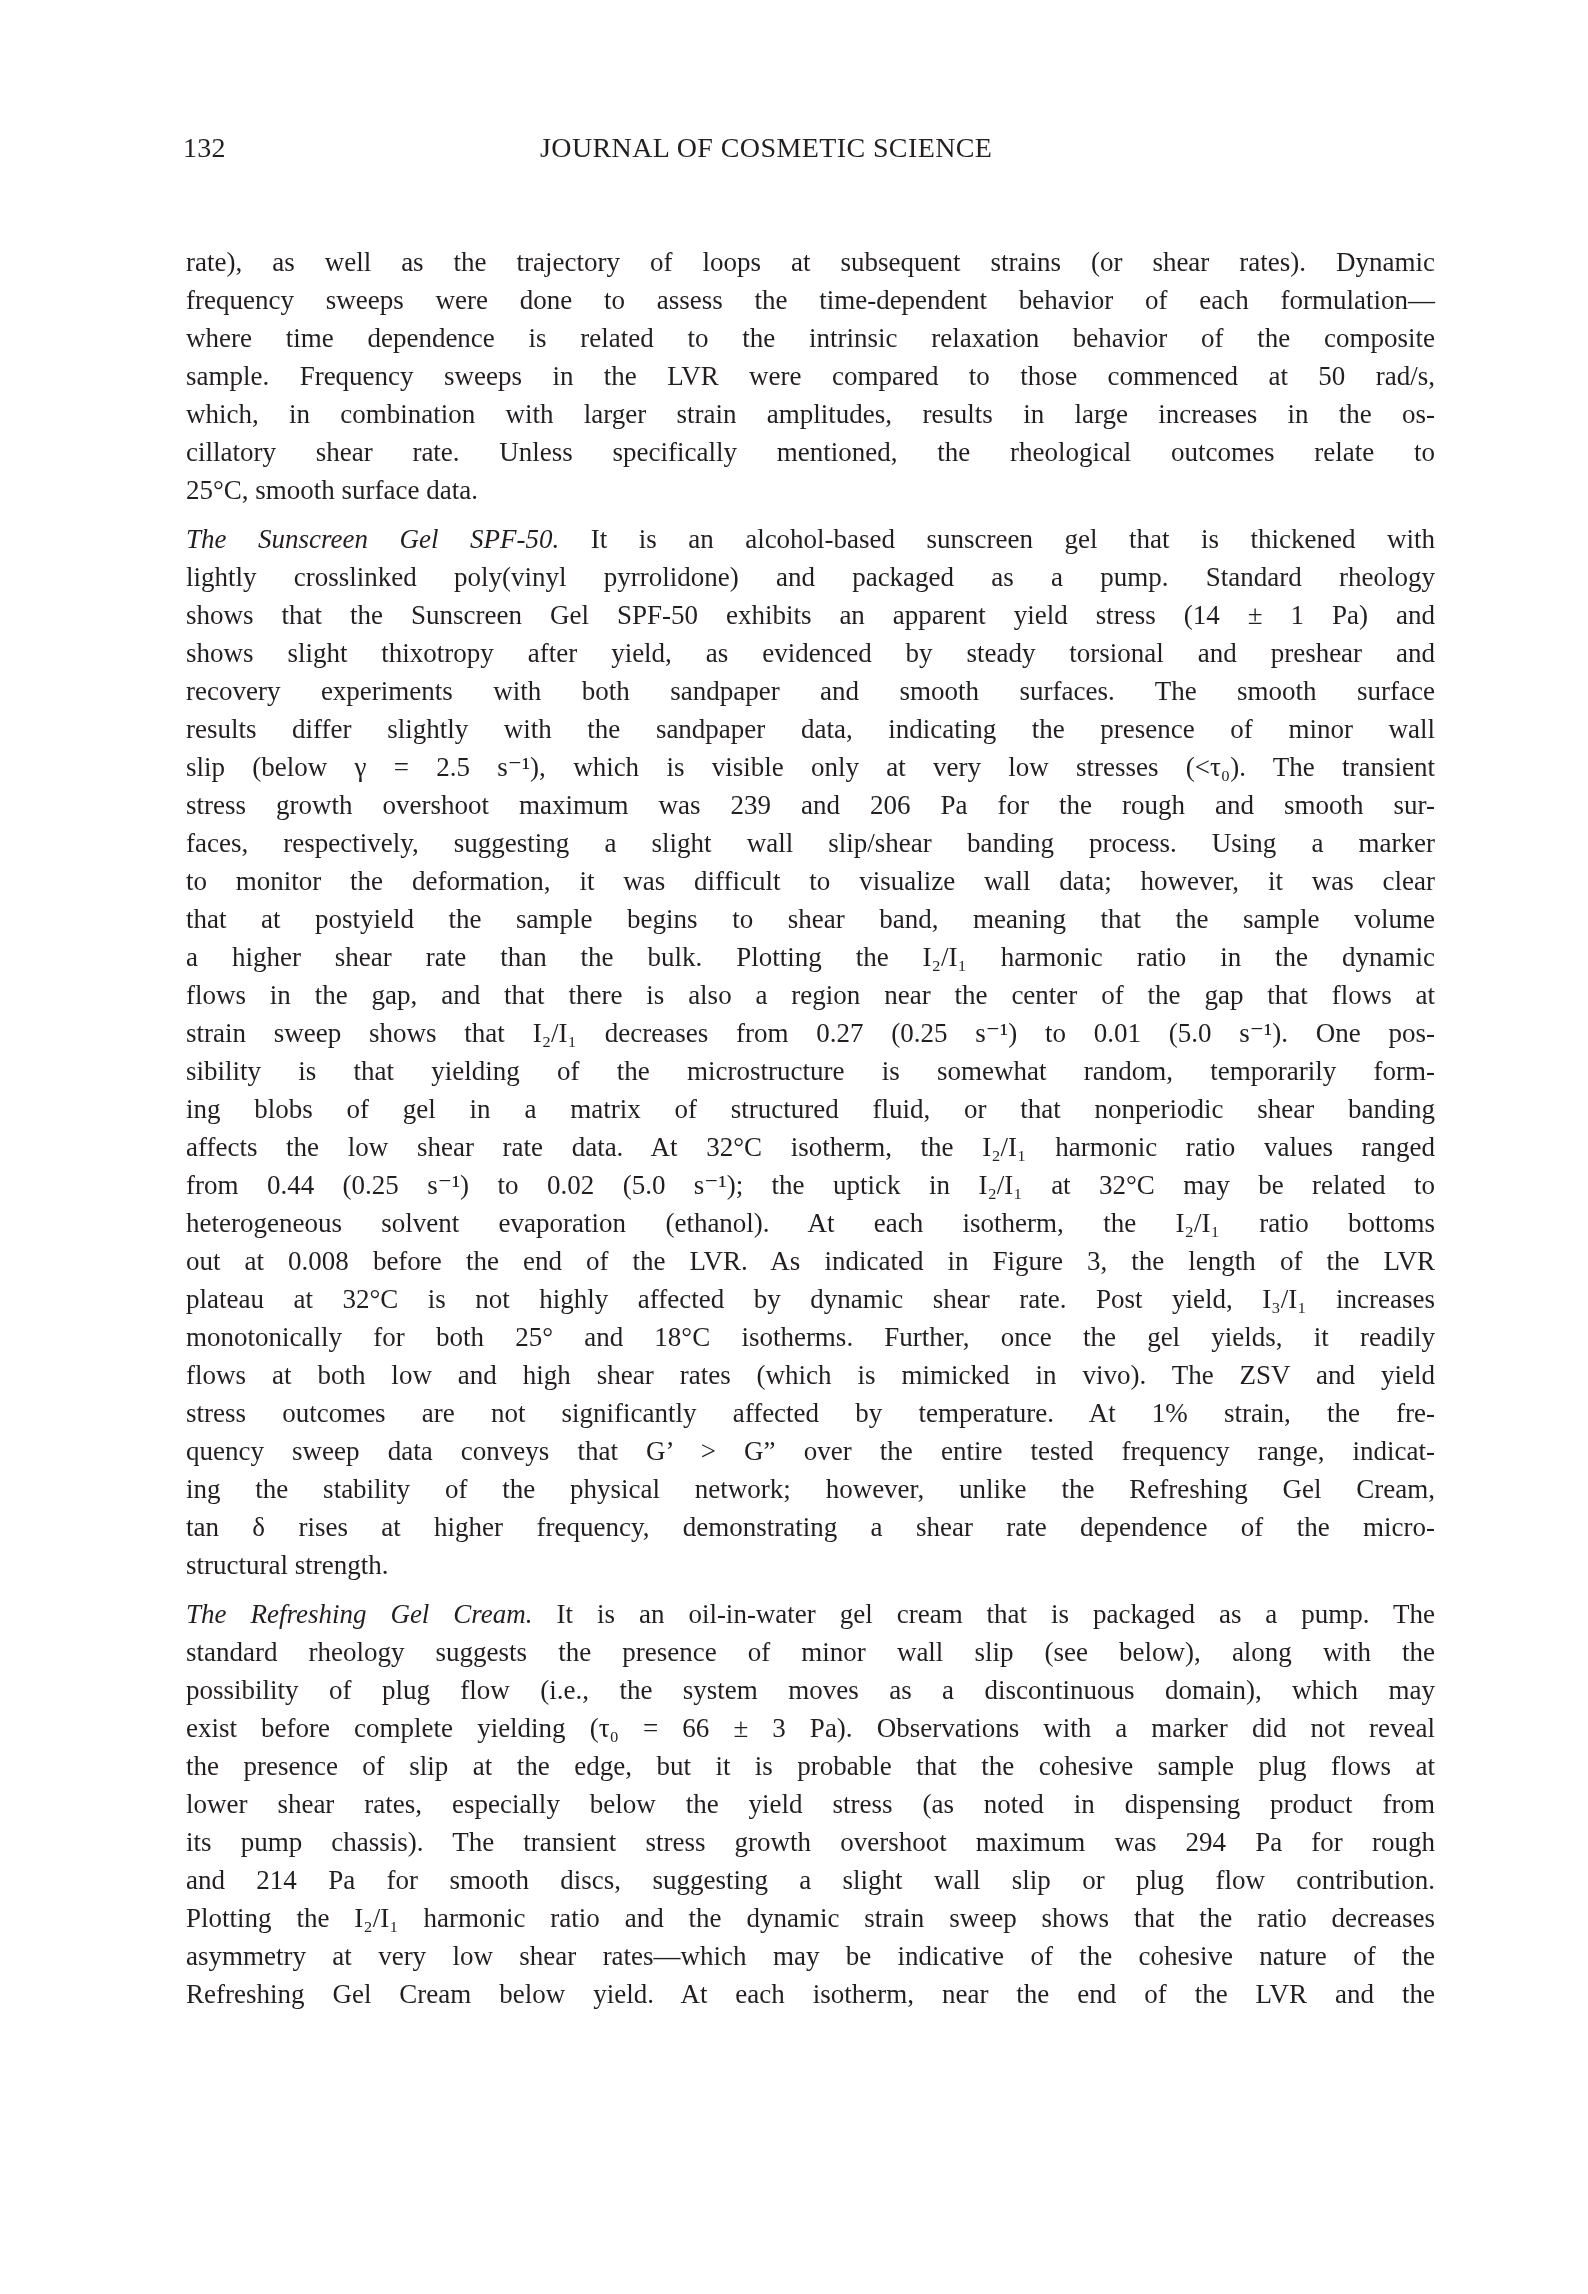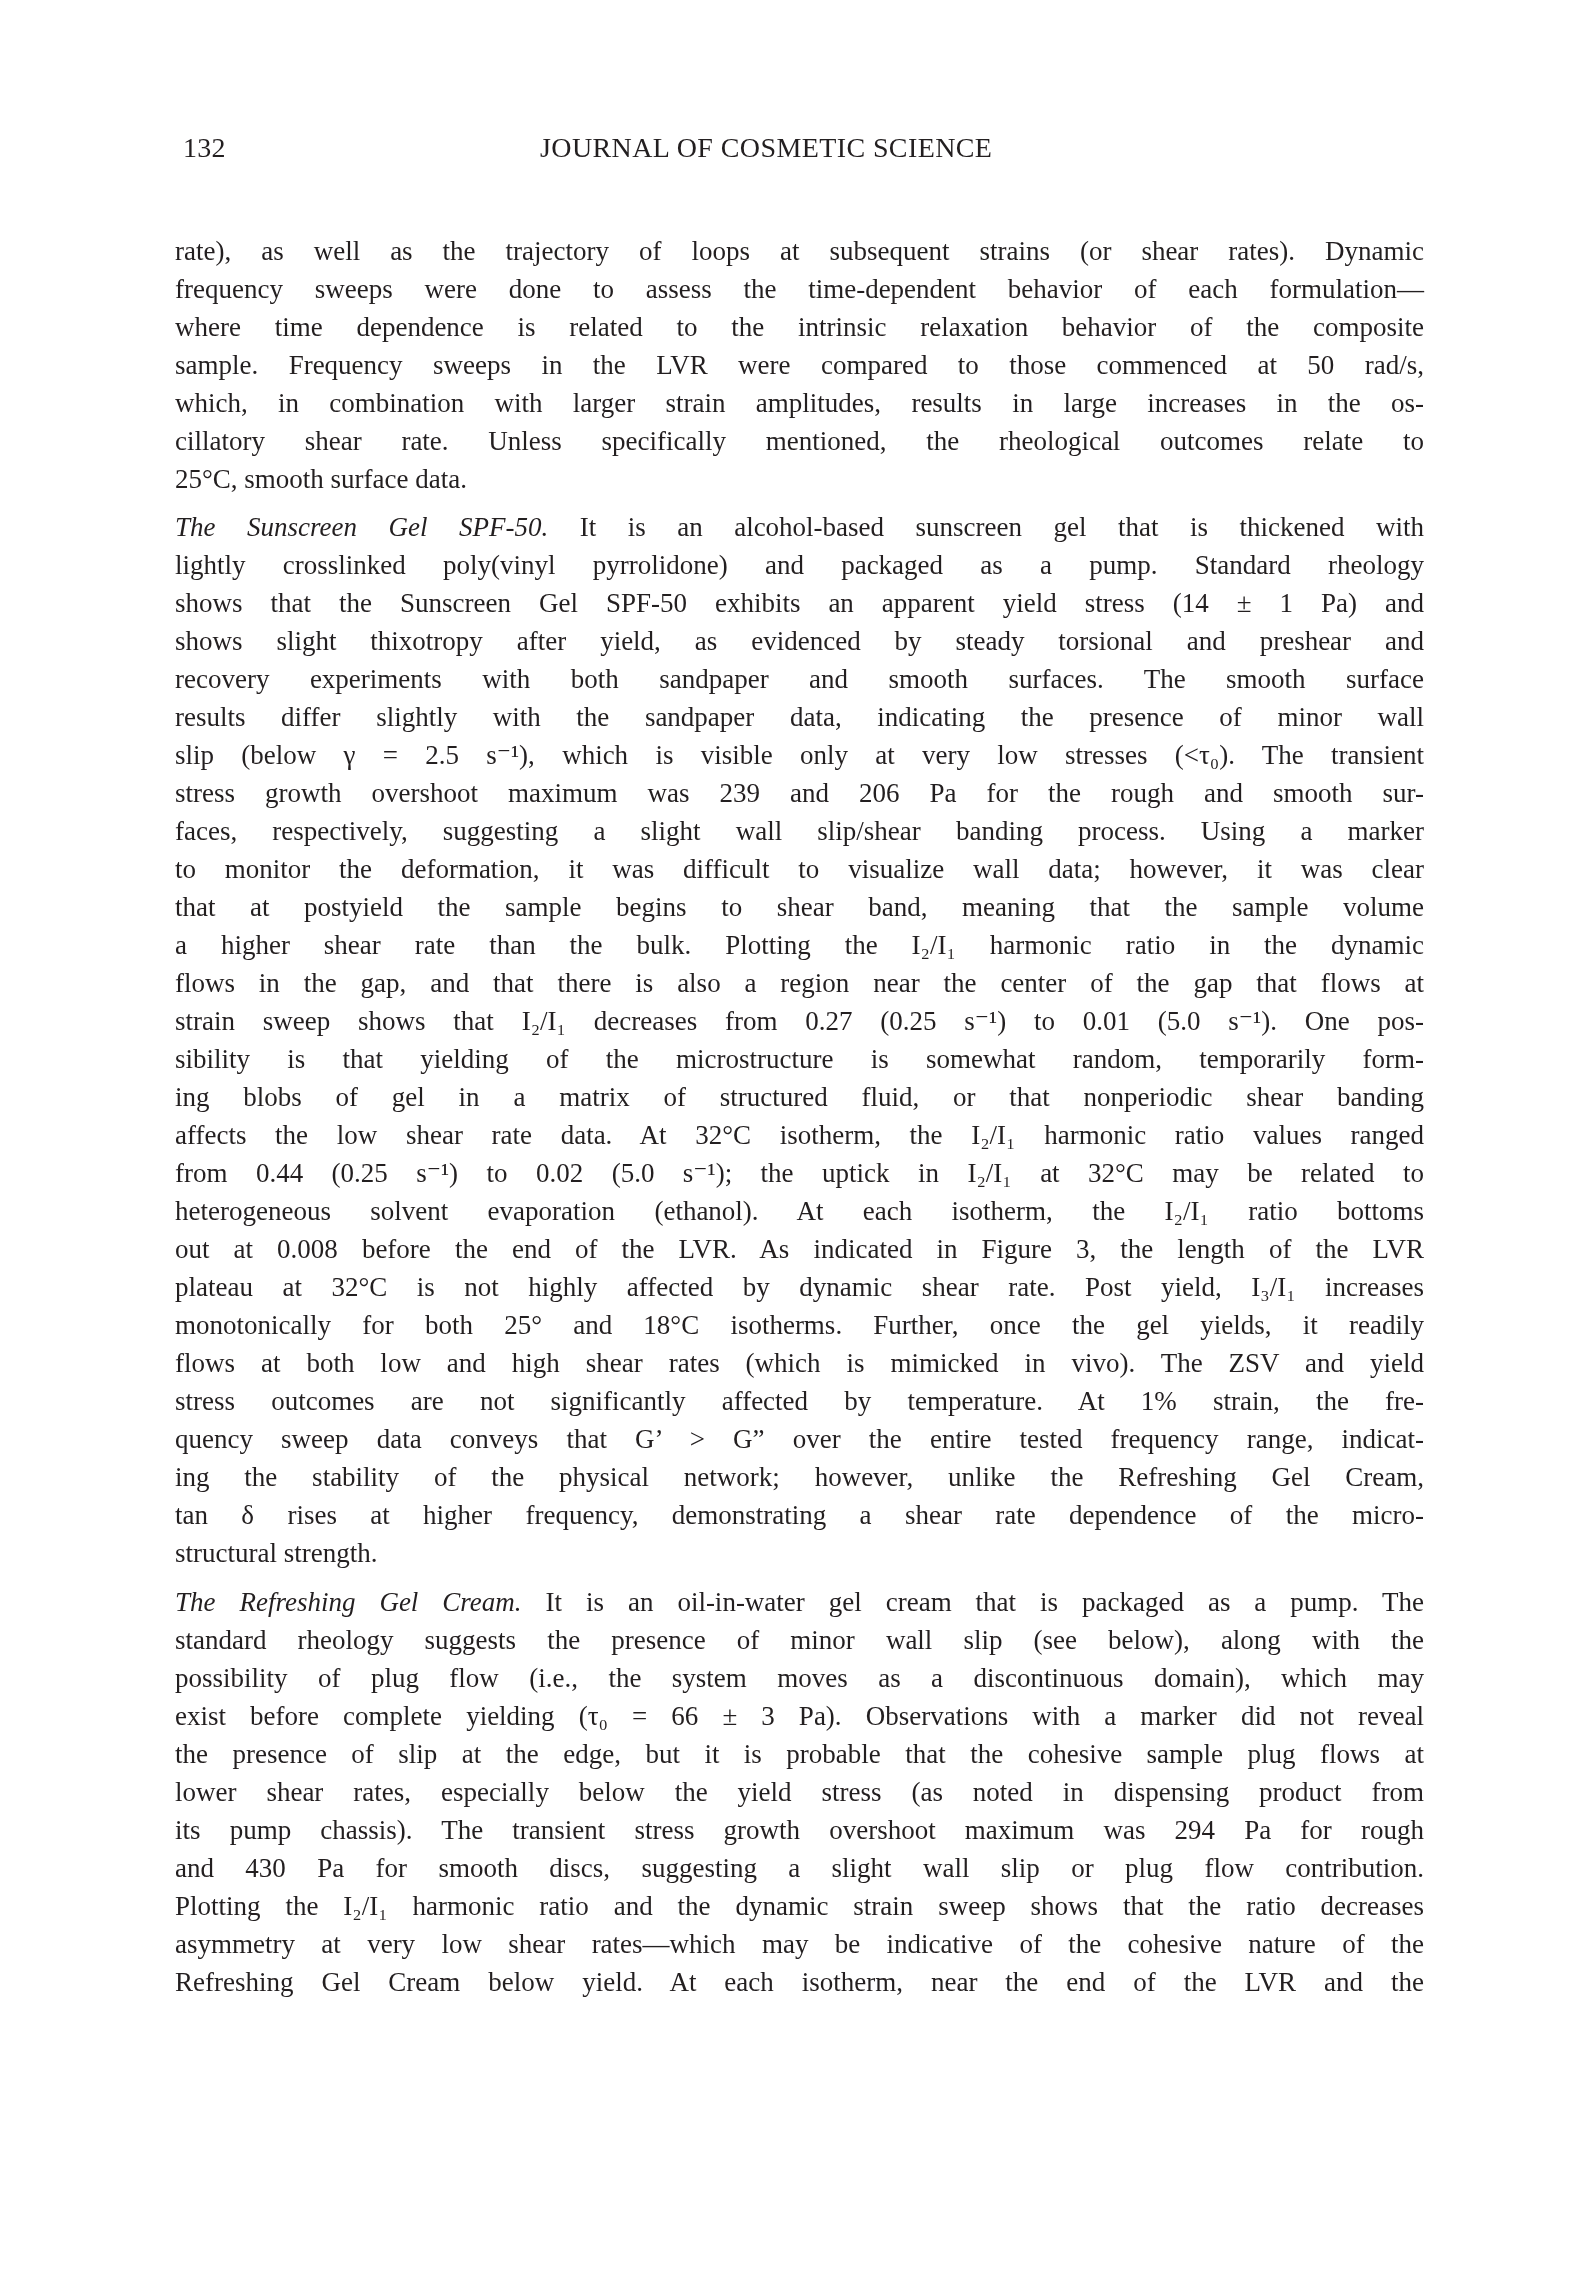--- a/index.html
+++ b/index.html
@@ -43,21 +43,21 @@
     }
     .body-text {
       position: absolute;
       top: 232px;
       left: 0;
       width: 1249px;
       font-size: 27px;
       line-height: 38px;
     }
     .para {
-      margin: 0;
+      margin: 11px;
     }
     .para + .para {
       margin-top: 10.4px;
     }
     .line {
       display: block;
       white-space: nowrap;
       text-align: justify;
       text-align-last: justify;
       width: 1249px;
@@ -128,21 +128,21 @@
     </p>
 
     <p class="para">
       <span class="line"><span class="seg it">The Refreshing Gel Cream.</span><span class="seg"> It is an oil-in-water gel cream that is packaged as a pump. The</span></span>
       <span class="line">standard rheology suggests the presence of minor wall slip (see below), along with the</span>
       <span class="line">possibility of plug flow (i.e., the system moves as a discontinuous domain), which may</span>
       <span class="line">exist before complete yielding (τ₀ = 66 ± 3 Pa). Observations with a marker did not reveal</span>
       <span class="line">the presence of slip at the edge, but it is probable that the cohesive sample plug flows at</span>
       <span class="line">lower shear rates, especially below the yield stress (as noted in dispensing product from</span>
       <span class="line">its pump chassis). The transient stress growth overshoot maximum was 294 Pa for rough</span>
-      <span class="line">and 430 Pa for smooth discs, suggesting a slight wall slip or plug flow contribution.</span>
+      <span class="line">and 214 Pa for smooth discs, suggesting a slight wall slip or plug flow contribution.</span>
       <span class="line">Plotting the I₂/I₁ harmonic ratio and the dynamic strain sweep shows that the ratio decreases</span>
       <span class="line">asymmetry at very low shear rates—which may be indicative of the cohesive nature of the</span>
       <span class="line">Refreshing Gel Cream below yield. At each isotherm, near the end of the LVR and the</span>
     </p>
 
   </div>
 </div>
 
 
 </body></html>

